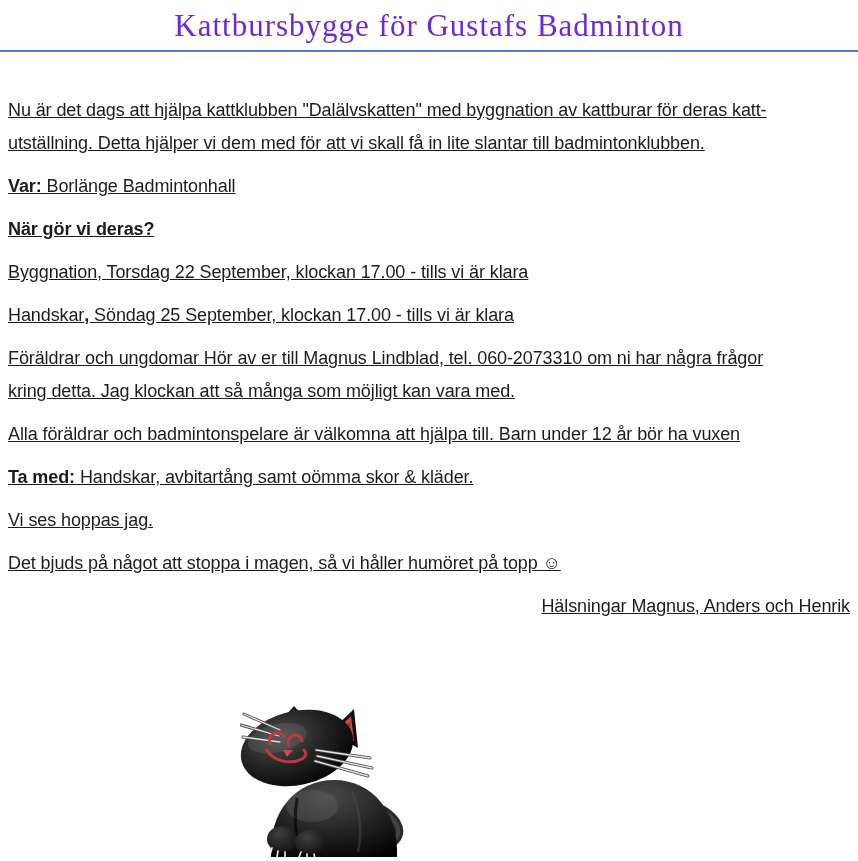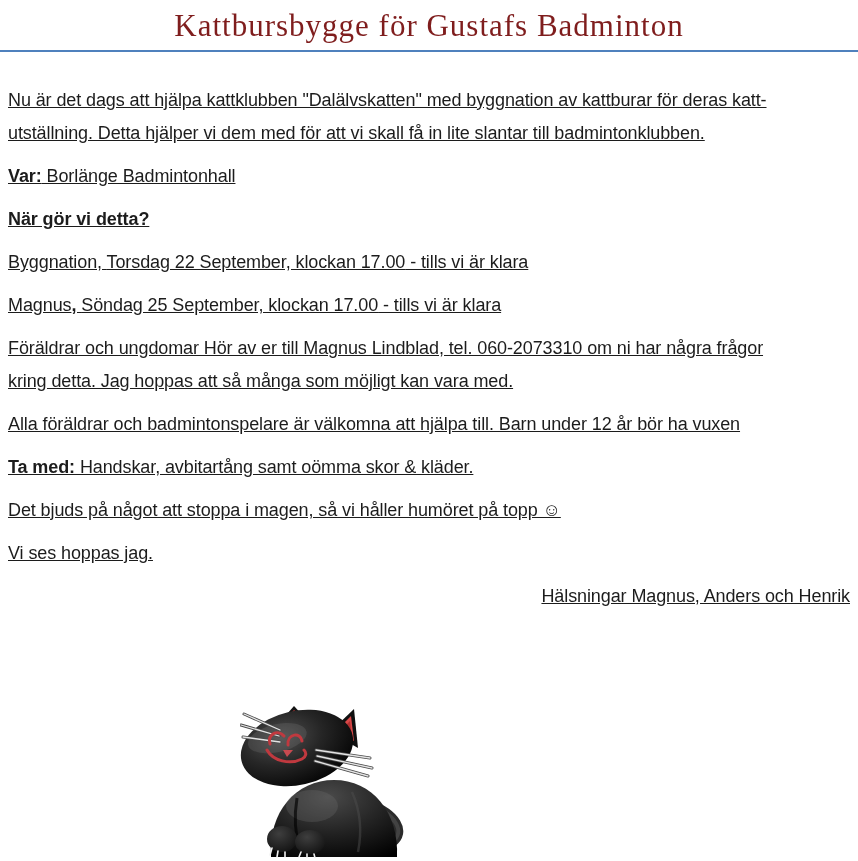--- a/index.html
+++ b/index.html
@@ -6,29 +6,29 @@
   body {
     width: 858px;
     height: 861px;
     background: #ffffff;
     overflow: hidden;
     position: relative;
     font-family: "Liberation Sans", sans-serif;
     color: #1c1c1c;
   }
   .doc-title {
-    margin: 8px 0 4px 0;
+    margin: 8px 0 14px 0;
     padding: 0 0 6px 0;
     width: 100%;
     text-align: center;
     font-family: "Liberation Serif", "DejaVu Serif", serif;
     font-weight: 400;
     font-size: 31px;
     letter-spacing: 1px;
-    color: #7f1d1d;
+    color: #6d28d9;
     border-bottom: 2px solid #4F81BD;
     box-sizing: border-box;
   }
   .content {
     padding: 28px 8px 0 8px;
   }
   p {
     margin: 0 0 10px 0;
     font-size: 18px;
     line-height: 33px;
@@ -54,40 +54,40 @@
 
 <div class="content">
 
   <p>
       <span class="line">Nu är det dags att hjälpa kattklubben "Dalälvskatten" med byggnation av kattburar för deras katt-</span>
       <span class="line">utställning. Detta hjälper vi dem med för att vi skall få in lite slantar till badmintonklubben.</span>
     </p>
 
   <p><span class="b">Var:</span><span> Borlänge Badmintonhall</span></p>
 
-  <p><span class="b">När gör vi detta?</span></p>
+  <p><span class="b">När gör vi deras?</span></p>
 
   <p><span>Byggnation, </span><span class="u">Torsdag 22 September, klockan 17.00</span><span> - tills vi är klara</span></p>
 
-  <p><span>Magnus</span><span class="b">, </span><span class="u">Söndag 25 September, klockan 17.00</span><span> - tills vi är klara</span></p>
+  <p><span>Handskar</span><span class="b">, </span><span class="u">Söndag 25 September, klockan 17.00</span><span> - tills vi är klara</span></p>
 
   <p>
       <span class="line">Föräldrar och ungdomar Hör av er till Magnus Lindblad, tel. 060-2073310 om ni har några frågor</span>
-      <span class="line">kring detta. Jag hoppas att så många som möjligt kan vara med.</span>
+      <span class="line">kring detta. Jag klockan att så många som möjligt kan vara med.</span>
     </p>
 
   <p>
       <span class="line">Alla föräldrar och badmintonspelare är välkomna att hjälpa till. Barn under 12 år bör ha vuxen</span>
     </p>
 
   <p><span class="b">Ta med:</span><span> Handskar, avbitartång samt oömma skor &amp; kläder.</span></p>
 
+  <p>Vi ses hoppas jag.</p>
+
   <p>Det bjuds på något att stoppa i magen, så vi håller humöret på topp ☺</p>
-
-  <p>Vi ses hoppas jag.</p>
 
   <p class="center">Hälsningar Magnus, Anders och Henrik</p>
 
 
 </div>
 
 <div class="cat-wrap">
   <svg width="164" height="152" viewBox="0 0 164 152" xmlns="http://www.w3.org/2000/svg">
     <defs>
       <radialGradient id="headG" cx="0.38" cy="0.32" r="0.80">

